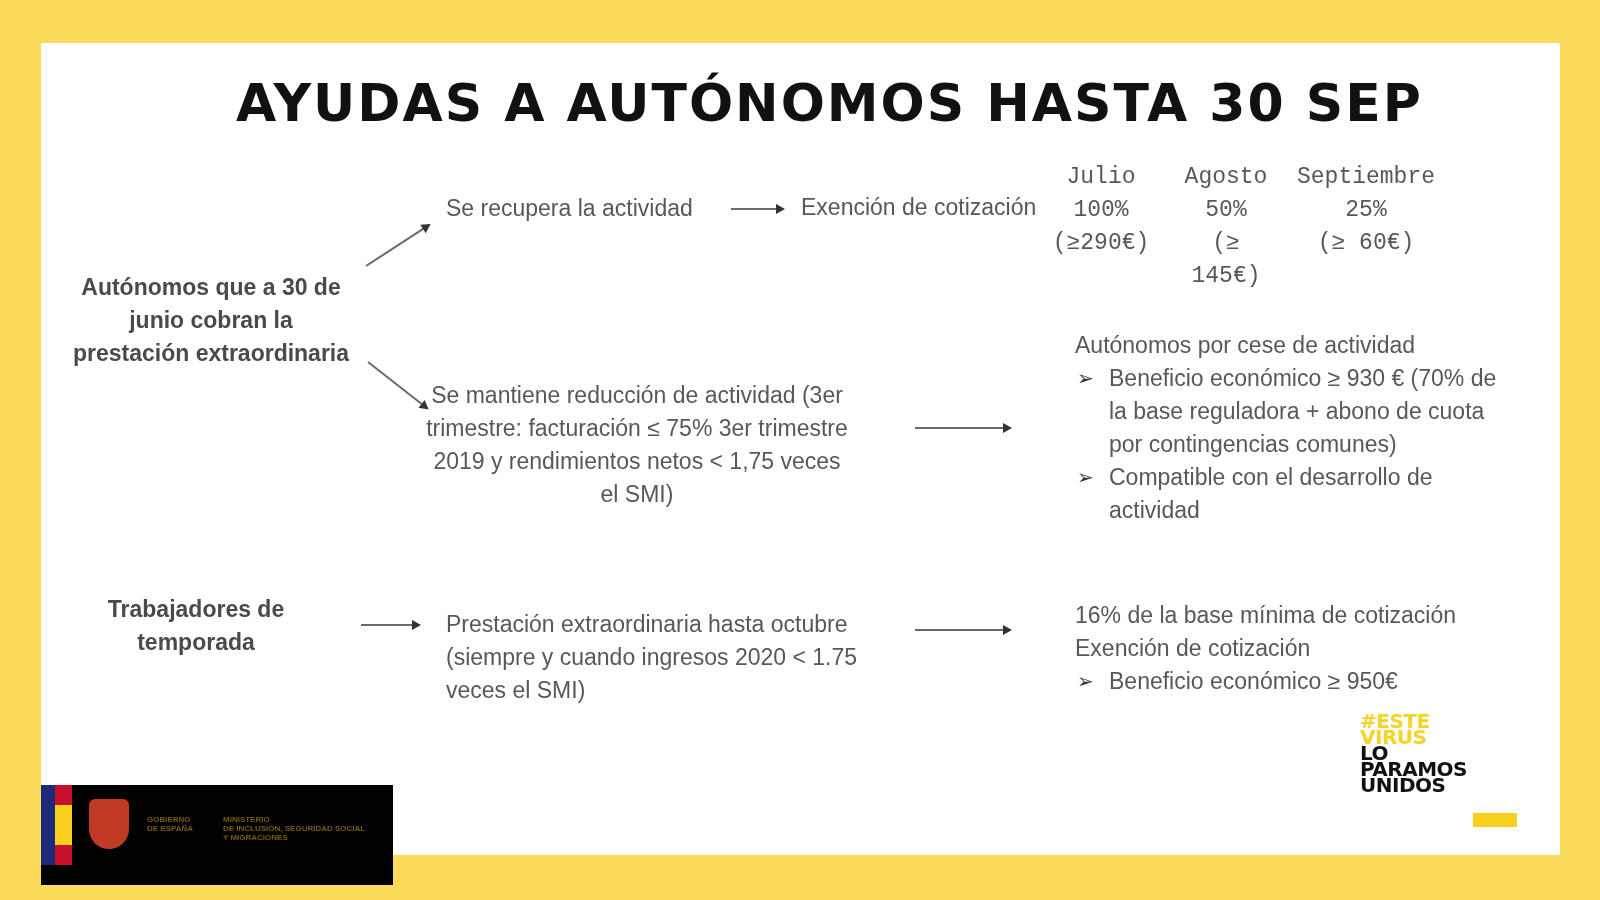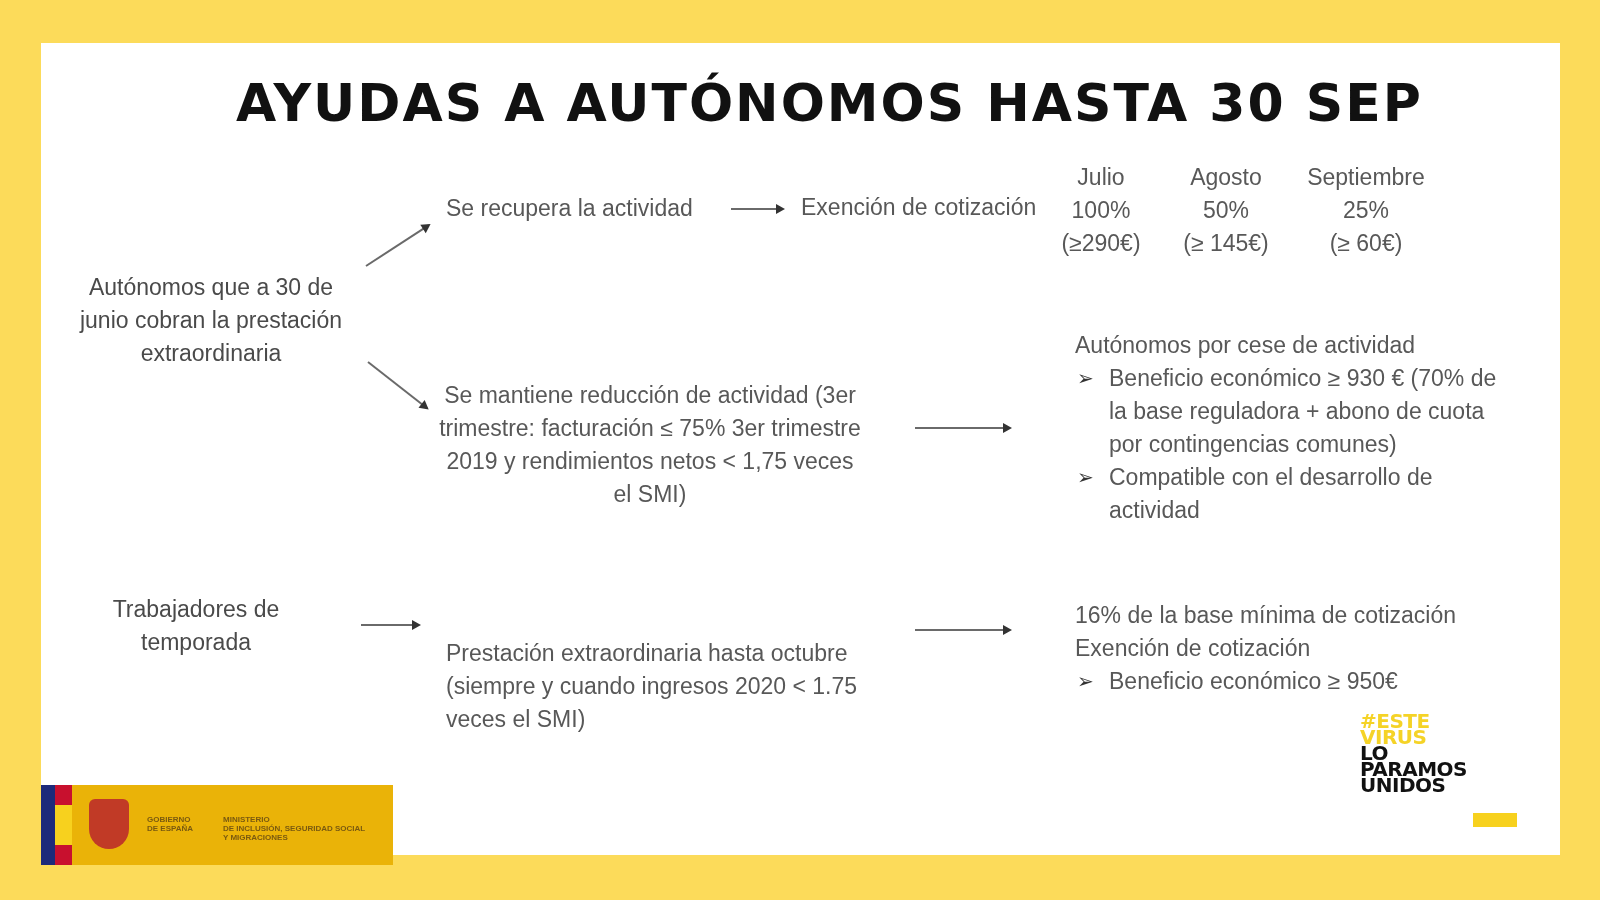--- a/index.html
+++ b/index.html
@@ -9,33 +9,33 @@
   }
   .slide {
     position:absolute; left:41px; top:43px; width:1519px; height:812px; background:#ffffff;
   }
   .title {
     position:absolute; left:0; top:30px; width:100%; text-align:center;
     font-family:"DejaVu Sans","Liberation Sans",sans-serif; font-weight:bold;
     font-size:52px; letter-spacing:2px; color:#111;padding-left:29px;
   }
   .t { position:absolute; font-size:23px; line-height:33px; color:#585858; }
-  .b { font-weight:normal; color:#4a4a4a; text-align:center; }
+  .b { font-weight:bold; color:#4a4a4a; text-align:center; }
   .c { text-align:center; }
   .arrow { position:absolute; height:2px; background:#6a6a6a; transform-origin:0 50%; }
   .arrow::after {
     content:""; position:absolute; right:-2px; top:-4px;
     border-left:9px solid #333; border-top:5px solid transparent; border-bottom:5px solid transparent;
   }
   ul.bul { list-style:none; margin:0; padding:0; }
   ul.bul li { position:relative; padding-left:34px; }
   ul.bul li .mark { position:absolute; left:2px; top:0; color:#333; font-size:20px; }
-  .month { position:absolute; top:118px; font-size:23px; line-height:33px; color:#585858; text-align:center; }
+  .month { position:absolute; top:118px; font-size:23px; line-height:33px; color:#585858; text-align:center;font-family:Liberation Mono, monospace; }
   .gov-logo {
-    position:absolute; left:0; top:742px; width:352px; height:80px; background:#eab308;
+    position:absolute; left:0; top:742px; width:352px; height:100px; background:#000000;
   }
   .flag { position:absolute; left:0; top:0; width:31px; height:80px; }
   .flag .blue { position:absolute; left:0; top:0; width:14px; height:80px; background:#1d2a7a; }
   .flag .red { position:absolute; left:14px; top:0; width:17px; height:80px; background:linear-gradient(#c8102e 0 25%, #f7d11e 25% 75%, #c8102e 75%); }
   .shield { position:absolute; left:48px; top:14px; width:40px; height:50px; background:#c13a26; border-radius:6px 6px 20px 20px; }
   .gov-text { position:absolute; font-size:8px; line-height:9px; color:#7a5a10; font-weight:bold; }
   .campaign { position:absolute; left:1319px; top:670px; font-family:"DejaVu Sans",sans-serif; font-weight:bold; font-size:20px; line-height:16px; letter-spacing:-0.5px; }
   .campaign .y { color:#f5d327; }
   .campaign .k { color:#111; }
   .mini-logo { position:absolute; left:1432px; top:770px; width:44px; height:14px; background:#f7d11e; }
@@ -64,33 +64,33 @@
     <div>Agosto</div>
     <div>50%</div>
     <div>(≥ 145€)</div>
   </div>
   <div class="month" style="left:1255px;width:140px;">
     <div>Septiembre</div>
     <div>25%</div>
     <div>(≥ 60€)</div>
   </div>
 
-  <div class="t c" style="left:394px;top:336px;width:430px;">Se mantiene reducción de actividad (3er trimestre: facturación ≤ 75%  3er trimestre 2019 y rendimientos netos &lt; 1,75 veces el SMI)</div>
+  <div class="t c" style="left:381px;top:336px;width:430px;">Se mantiene reducción de actividad (3er trimestre: facturación ≤ 75%  3er trimestre 2019 y rendimientos netos &lt; 1,75 veces el SMI)</div>
   <div class="arrow" style="left:874px;top:384px;width:95px;"></div>
   <div class="t" style="left:1034px;top:286px;width:430px;">
     <div>Autónomos por cese de actividad</div>
     <ul class="bul">
       <li><span class="mark">➢</span><span>Beneficio económico ≥ 930 € (70% de la base reguladora + abono de cuota por contingencias comunes)</span></li>
       <li><span class="mark">➢</span><span>Compatible con el desarrollo de actividad</span></li>
     </ul>
   </div>
 
   <div class="t b" style="left:50px;top:550px;width:210px;">Trabajadores de temporada</div>
   <div class="arrow" style="left:320px;top:581px;width:58px;"></div>
-  <div class="t" style="left:405px;top:565px;width:460px;margin-top:29px;">Prestación extraordinaria hasta octubre (siempre y cuando ingresos 2020 &lt; 1.75 veces el SMI)</div>
+  <div class="t" style="left:405px;top:565px;width:460px;">Prestación extraordinaria hasta octubre (siempre y cuando ingresos 2020 &lt; 1.75 veces el SMI)</div>
   <div class="arrow" style="left:874px;top:586px;width:95px;"></div>
   <div class="t" style="left:1034px;top:556px;width:440px;">
     <div>16% de la base mínima de cotización</div>
     <div>Exención de cotización</div>
     <ul class="bul">
       <li><span class="mark">➢</span><span>Beneficio económico ≥ 950€</span></li>
     </ul>
   </div>
 
   <div class="gov-logo">

